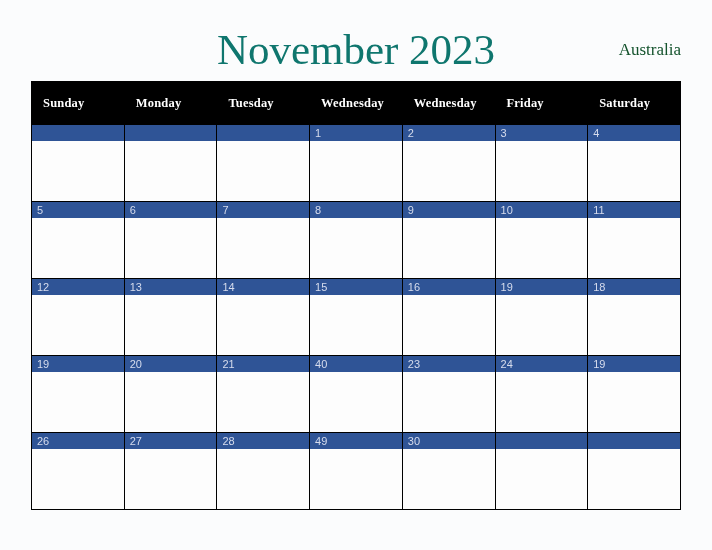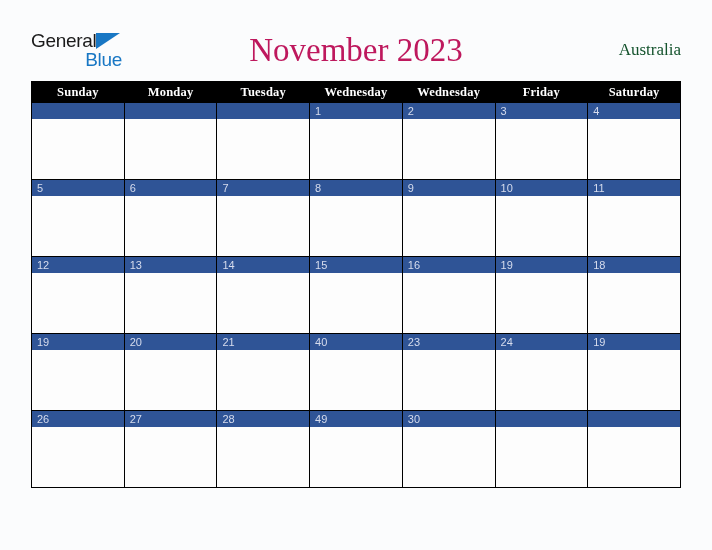--- a/index.html
+++ b/index.html
@@ -76,22 +76,22 @@
     line-height: 22px;
   }
 
   .title {
     position: absolute;
     left: 0;
     top: 0;
     width: 650px;
     text-align: center;
     font-family: "Liberation Serif", serif;
-    font-size: 33px;
-    color: #be185d;
+    font-size: 43px;
+    color: #0f766e;
     line-height: 48px;
     white-space: nowrap;
   }
 
   .region {
     position: absolute;
     right: 0;
     top: 0;
     font-family: "Liberation Serif", serif;
     font-size: 17px;
@@ -110,22 +110,22 @@
     border-collapse: collapse;
     table-layout: fixed;
   }
   .calendar th {
     background: #000000;
     color: #ffffff;
     font-family: "Liberation Serif", serif;
     font-weight: bold;
     font-size: 12.5px;
     height: 20px;
-    padding: 0;
-    text-align: center;
+    padding: 11px;
+    text-align: left;
     border: 1px solid #000000;
     letter-spacing: 0.2px;
   }
   .calendar td {
     padding: 0;
     border: 1px solid #000000;
     background: #fdfdfd;
     vertical-align: top;
     height: 76px;
   }
@@ -151,28 +151,20 @@
     background: #fdfdfd;
   }
 </style>
 </head>
 <body>
 
 <div class="page">
 
   <div class="header">
 
-    <div class="logo">
-      <span class="logo-row1">
-        <span class="logo-general">General</span><span class="logo-triangle"></span>
-      </span>
-      <span class="logo-row2">
-        <span class="logo-blue">Blue</span>
-      </span>
-    </div>
 
     <div class="title">November 2023</div>
 
     <div class="region">Australia</div>
   </div>
 
   <table class="calendar">
     <thead>
       <tr>
         <th>Sunday</th>

